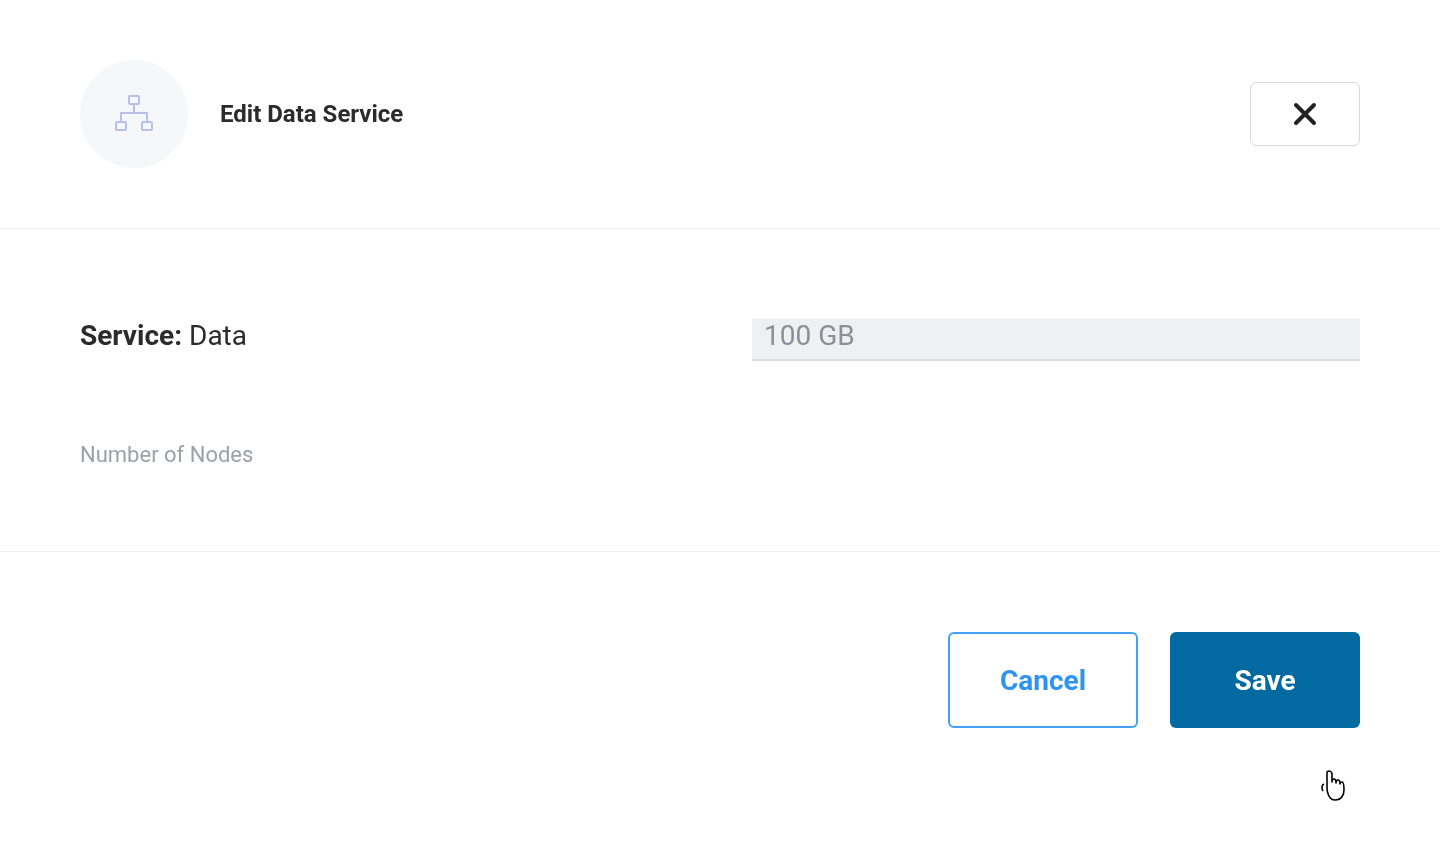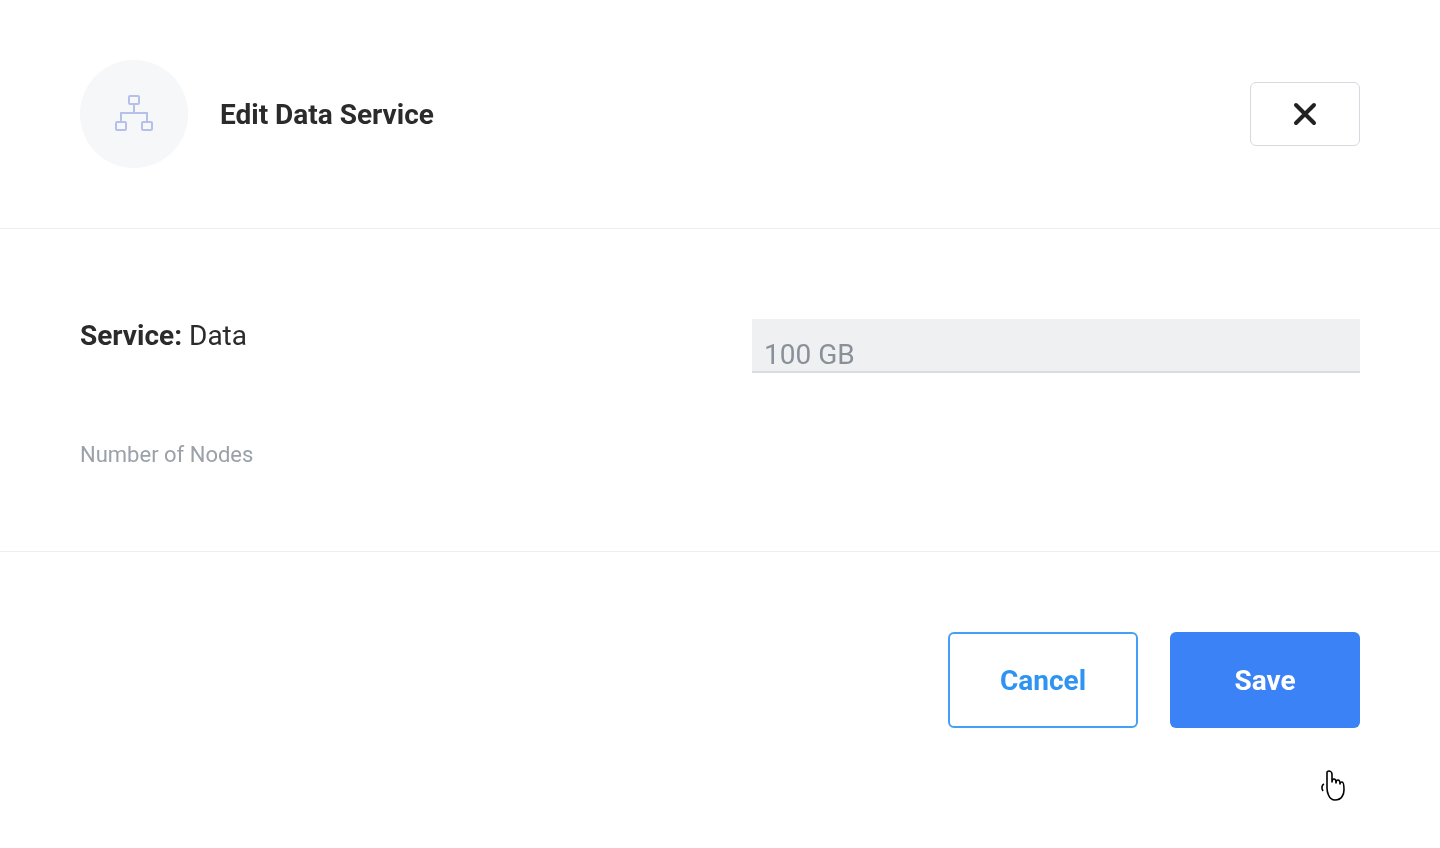--- a/index.html
+++ b/index.html
@@ -29,21 +29,21 @@
   .icon-circle {
     width: 108px;
     height: 108px;
     border-radius: 50%;
     background: #f6f7f8;
     display: flex;
     align-items: center;
     justify-content: center;
   }
   .title {
-    font-size: 28px;
+    font-size: 24px;
     font-weight: 700;
     color: #2b2b2b;
     text-align: center;
   }
   .close-btn {
     width: 110px;
     height: 64px;
     border: 1px solid #d6dade;
     border-radius: 6px;
     background: #ffffff;
@@ -97,26 +97,26 @@
   .select-value {
     font-size: 28px;
     color: #2b2b2b;
   }
   .chevron {
     color: #b6bcc3;
   }
 
   
   .input-disabled {
-    height: 54px;
+    height: 42px;
     background: #eef0f2;
     border-bottom: 2px solid #d9dde1;
     padding: 0 12px;
     display: flex;
-    align-items: flex-end;
+    align-items: flex-start;
     font-size: 28px;
     color: #8a9099;
   }
 
   
   .footer {
     display: flex;
     justify-content: flex-end;
     gap: 32px;
     padding: 80px 80px 0 80px;
@@ -132,21 +132,21 @@
     justify-content: center;
     cursor: pointer;
   }
   .btn-outline {
     border: 2px solid #43a0f4;
     color: #2f94f1;
     background: #ffffff;
   }
   .btn-primary {
     border: none;
-    background: #3b82f6;
+    background: #0369a1;
     color: #ffffff;
   }
 
   
   .cursor {
     position: absolute;
     left: 1318px;
     top: 770px;
     pointer-events: none;
   }

